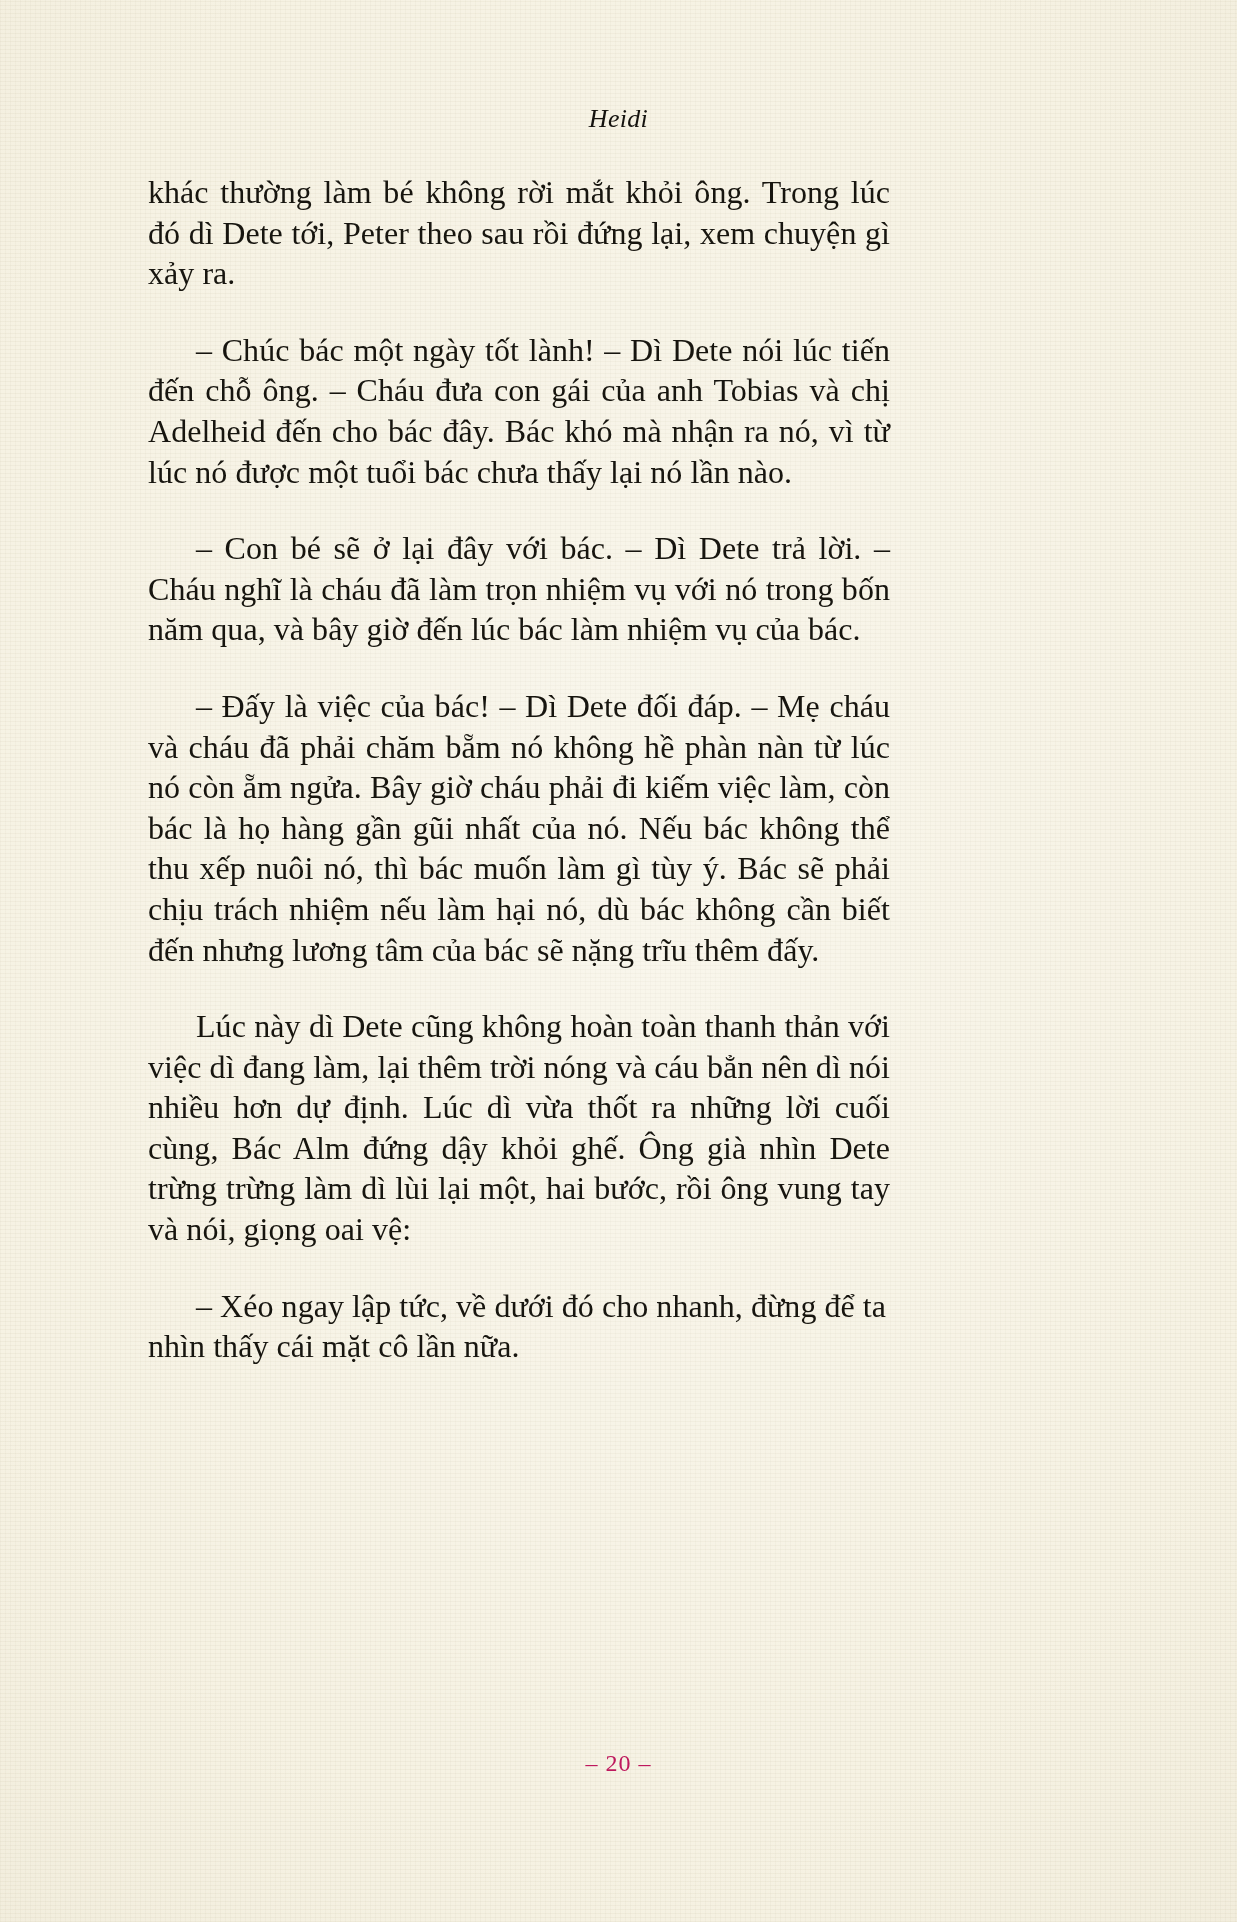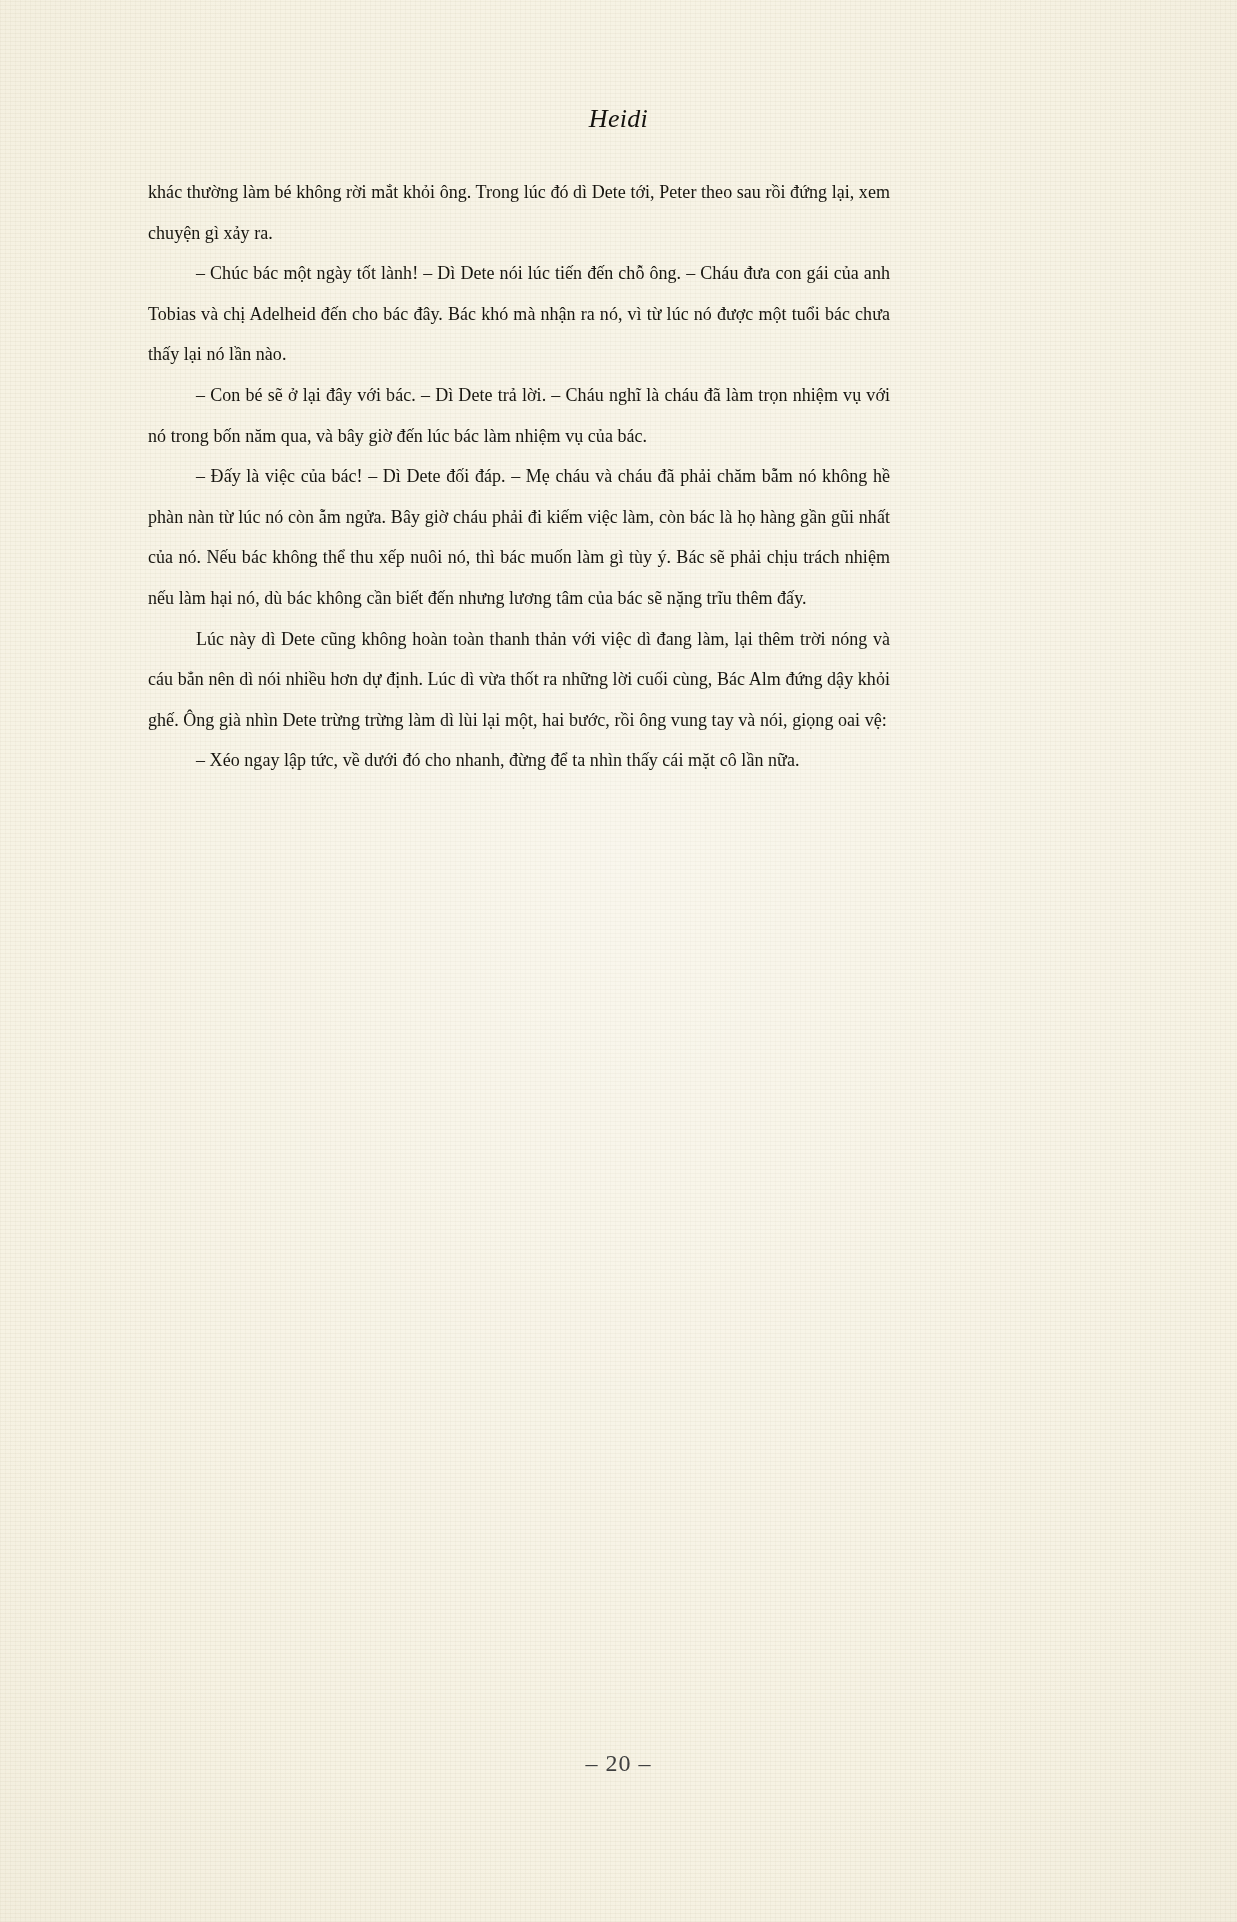--- a/index.html
+++ b/index.html
@@ -68,43 +68,44 @@
 
   .text-block {
     position: absolute;
     top: 172px;
     left: 148px;
     width: 742px;
   }
 
   .para {
     margin: 0;
-    font-size: 18px;
+    font-size: 32px;
     line-height: 40.6px;
     text-align: justify;
     text-justify: inter-word;
     hyphens: none;
     color: #17150f;
     letter-spacing: 0.05px;
   }
   .para.indent {
     text-indent: 48px;
+    margin-top: 36px;
   }
   .para:last-child {
     text-align: left;
   }
 
   .folio {
     position: absolute;
     top: 1750px;
     left: 0;
     right: 0;
     text-align: center;
     font-size: 24px;
-    color: #404040;
+    color: #be185d;
     letter-spacing: 1px;
   }
 </style>
 </head>
 <body>
 
 <div class="paper-texture"></div>
 <div class="paper-vignette"></div>
 
 <div class="page">

